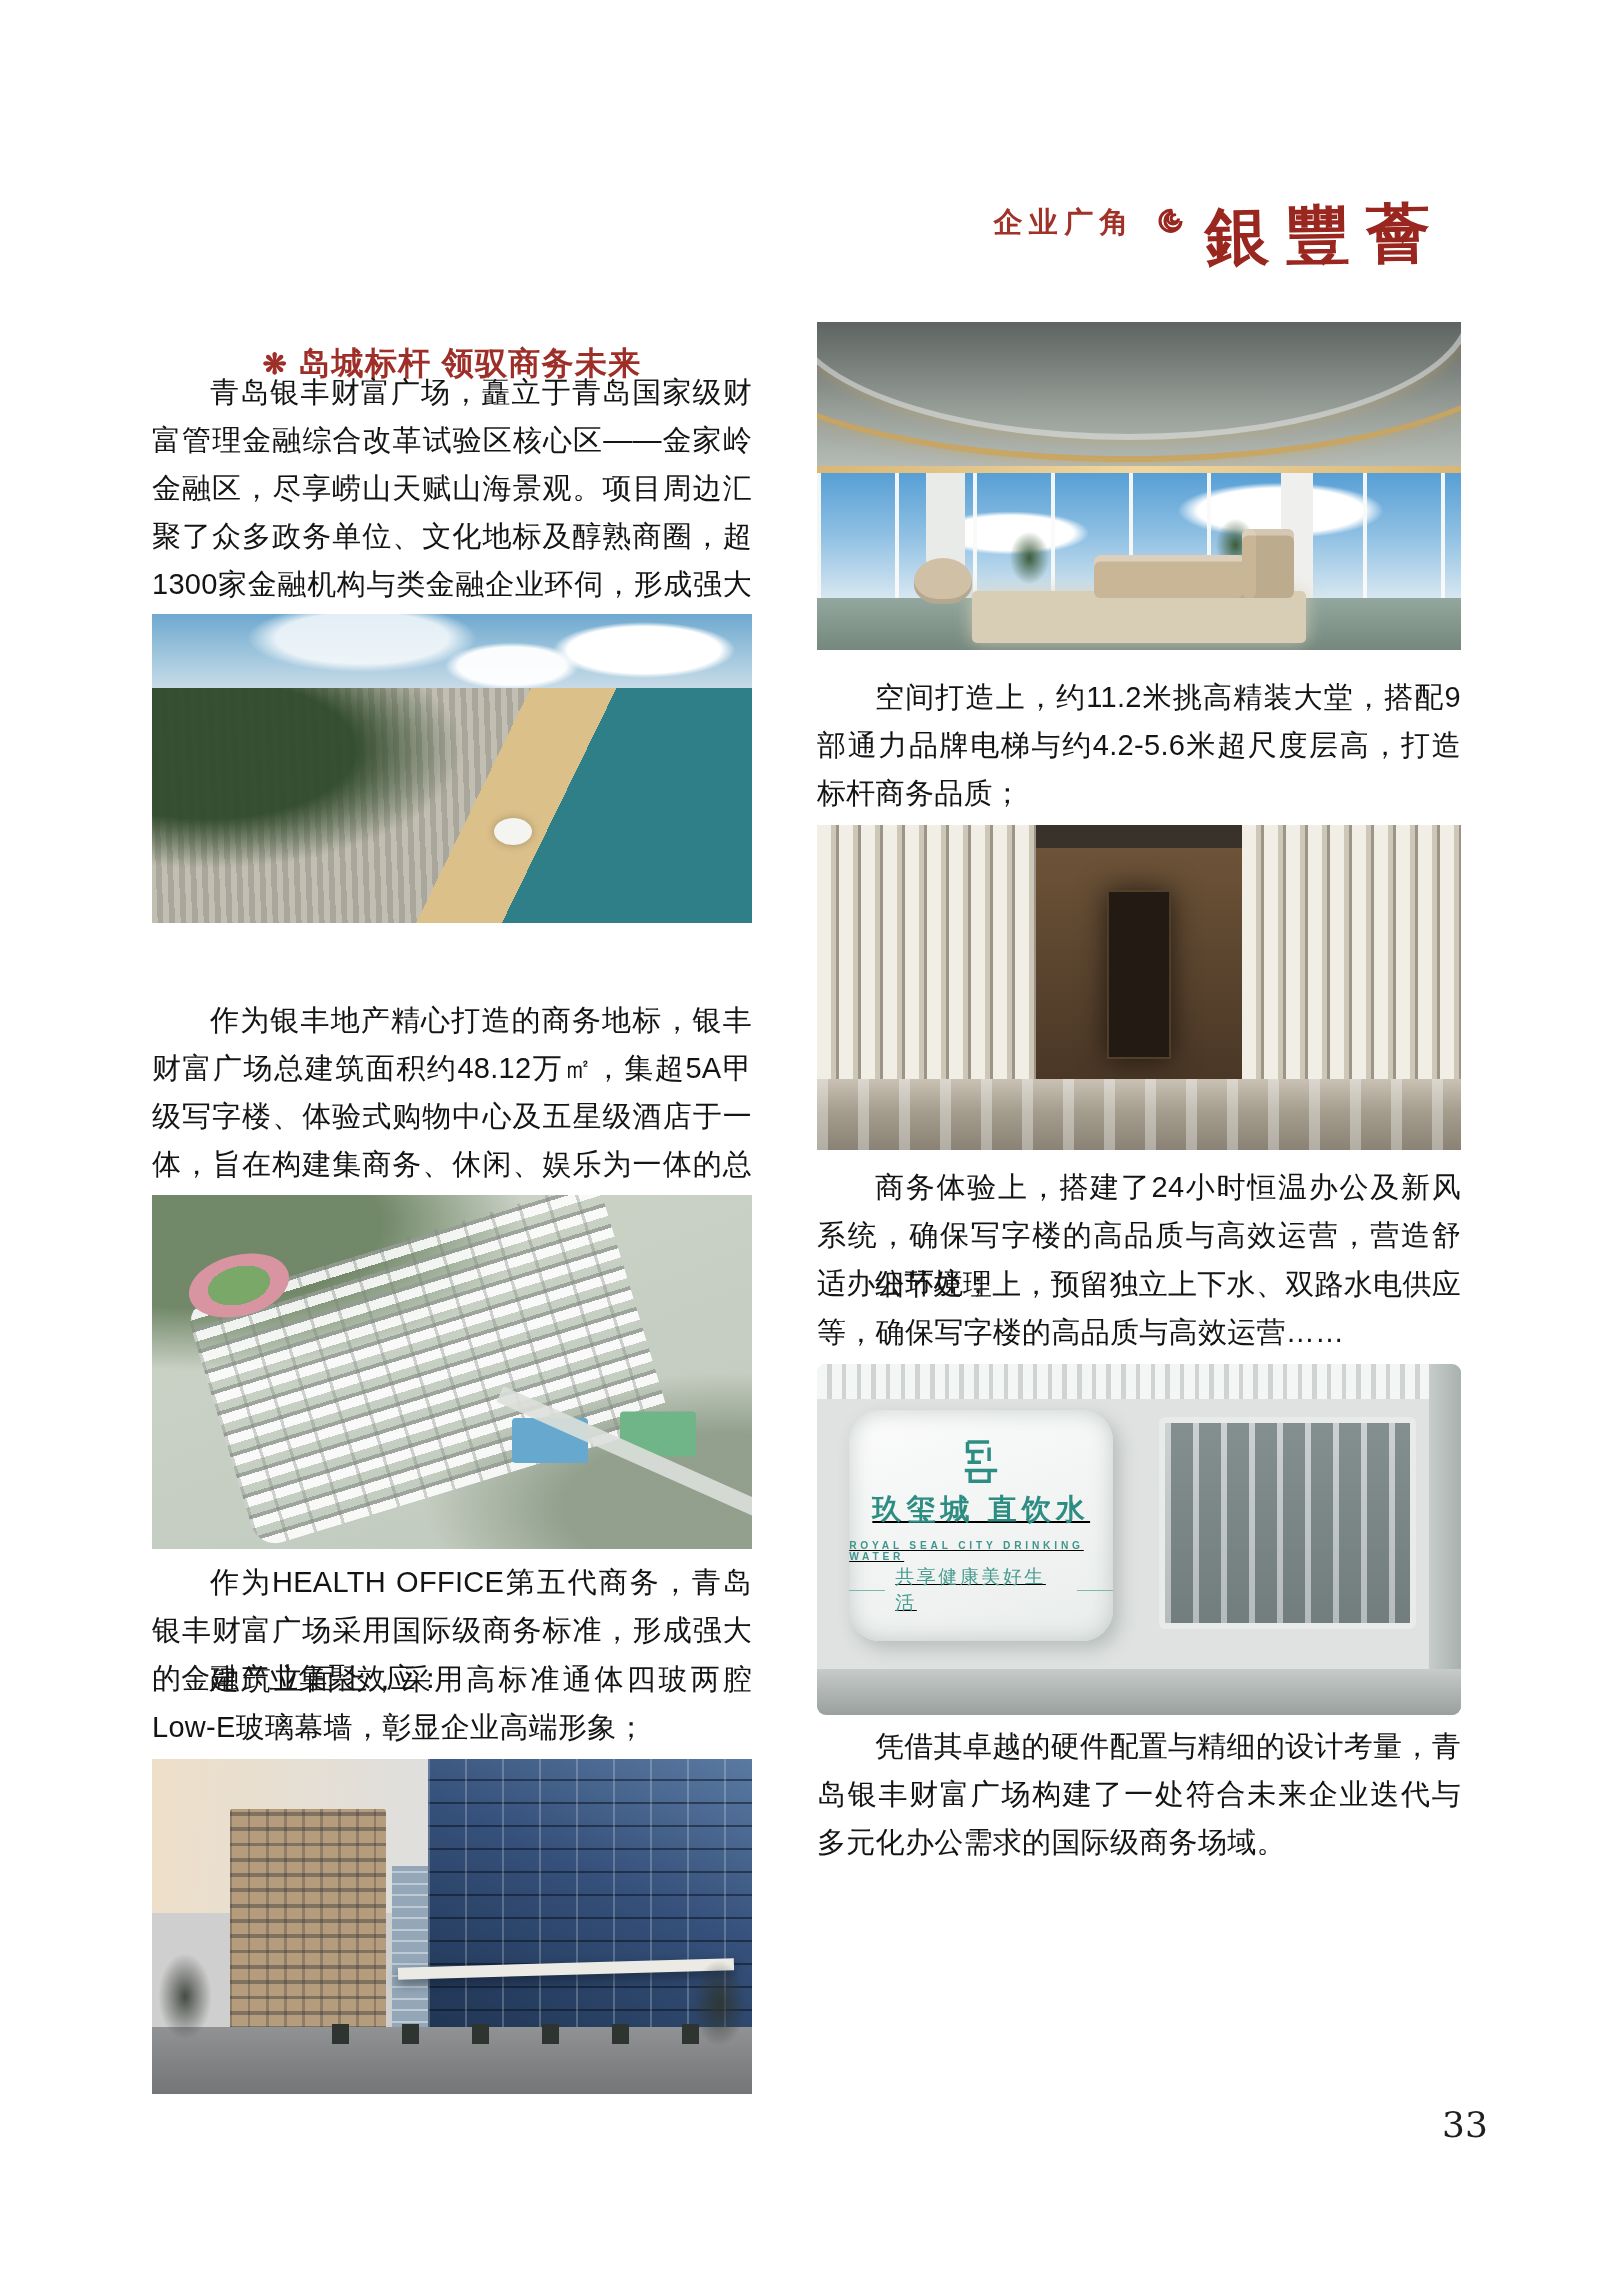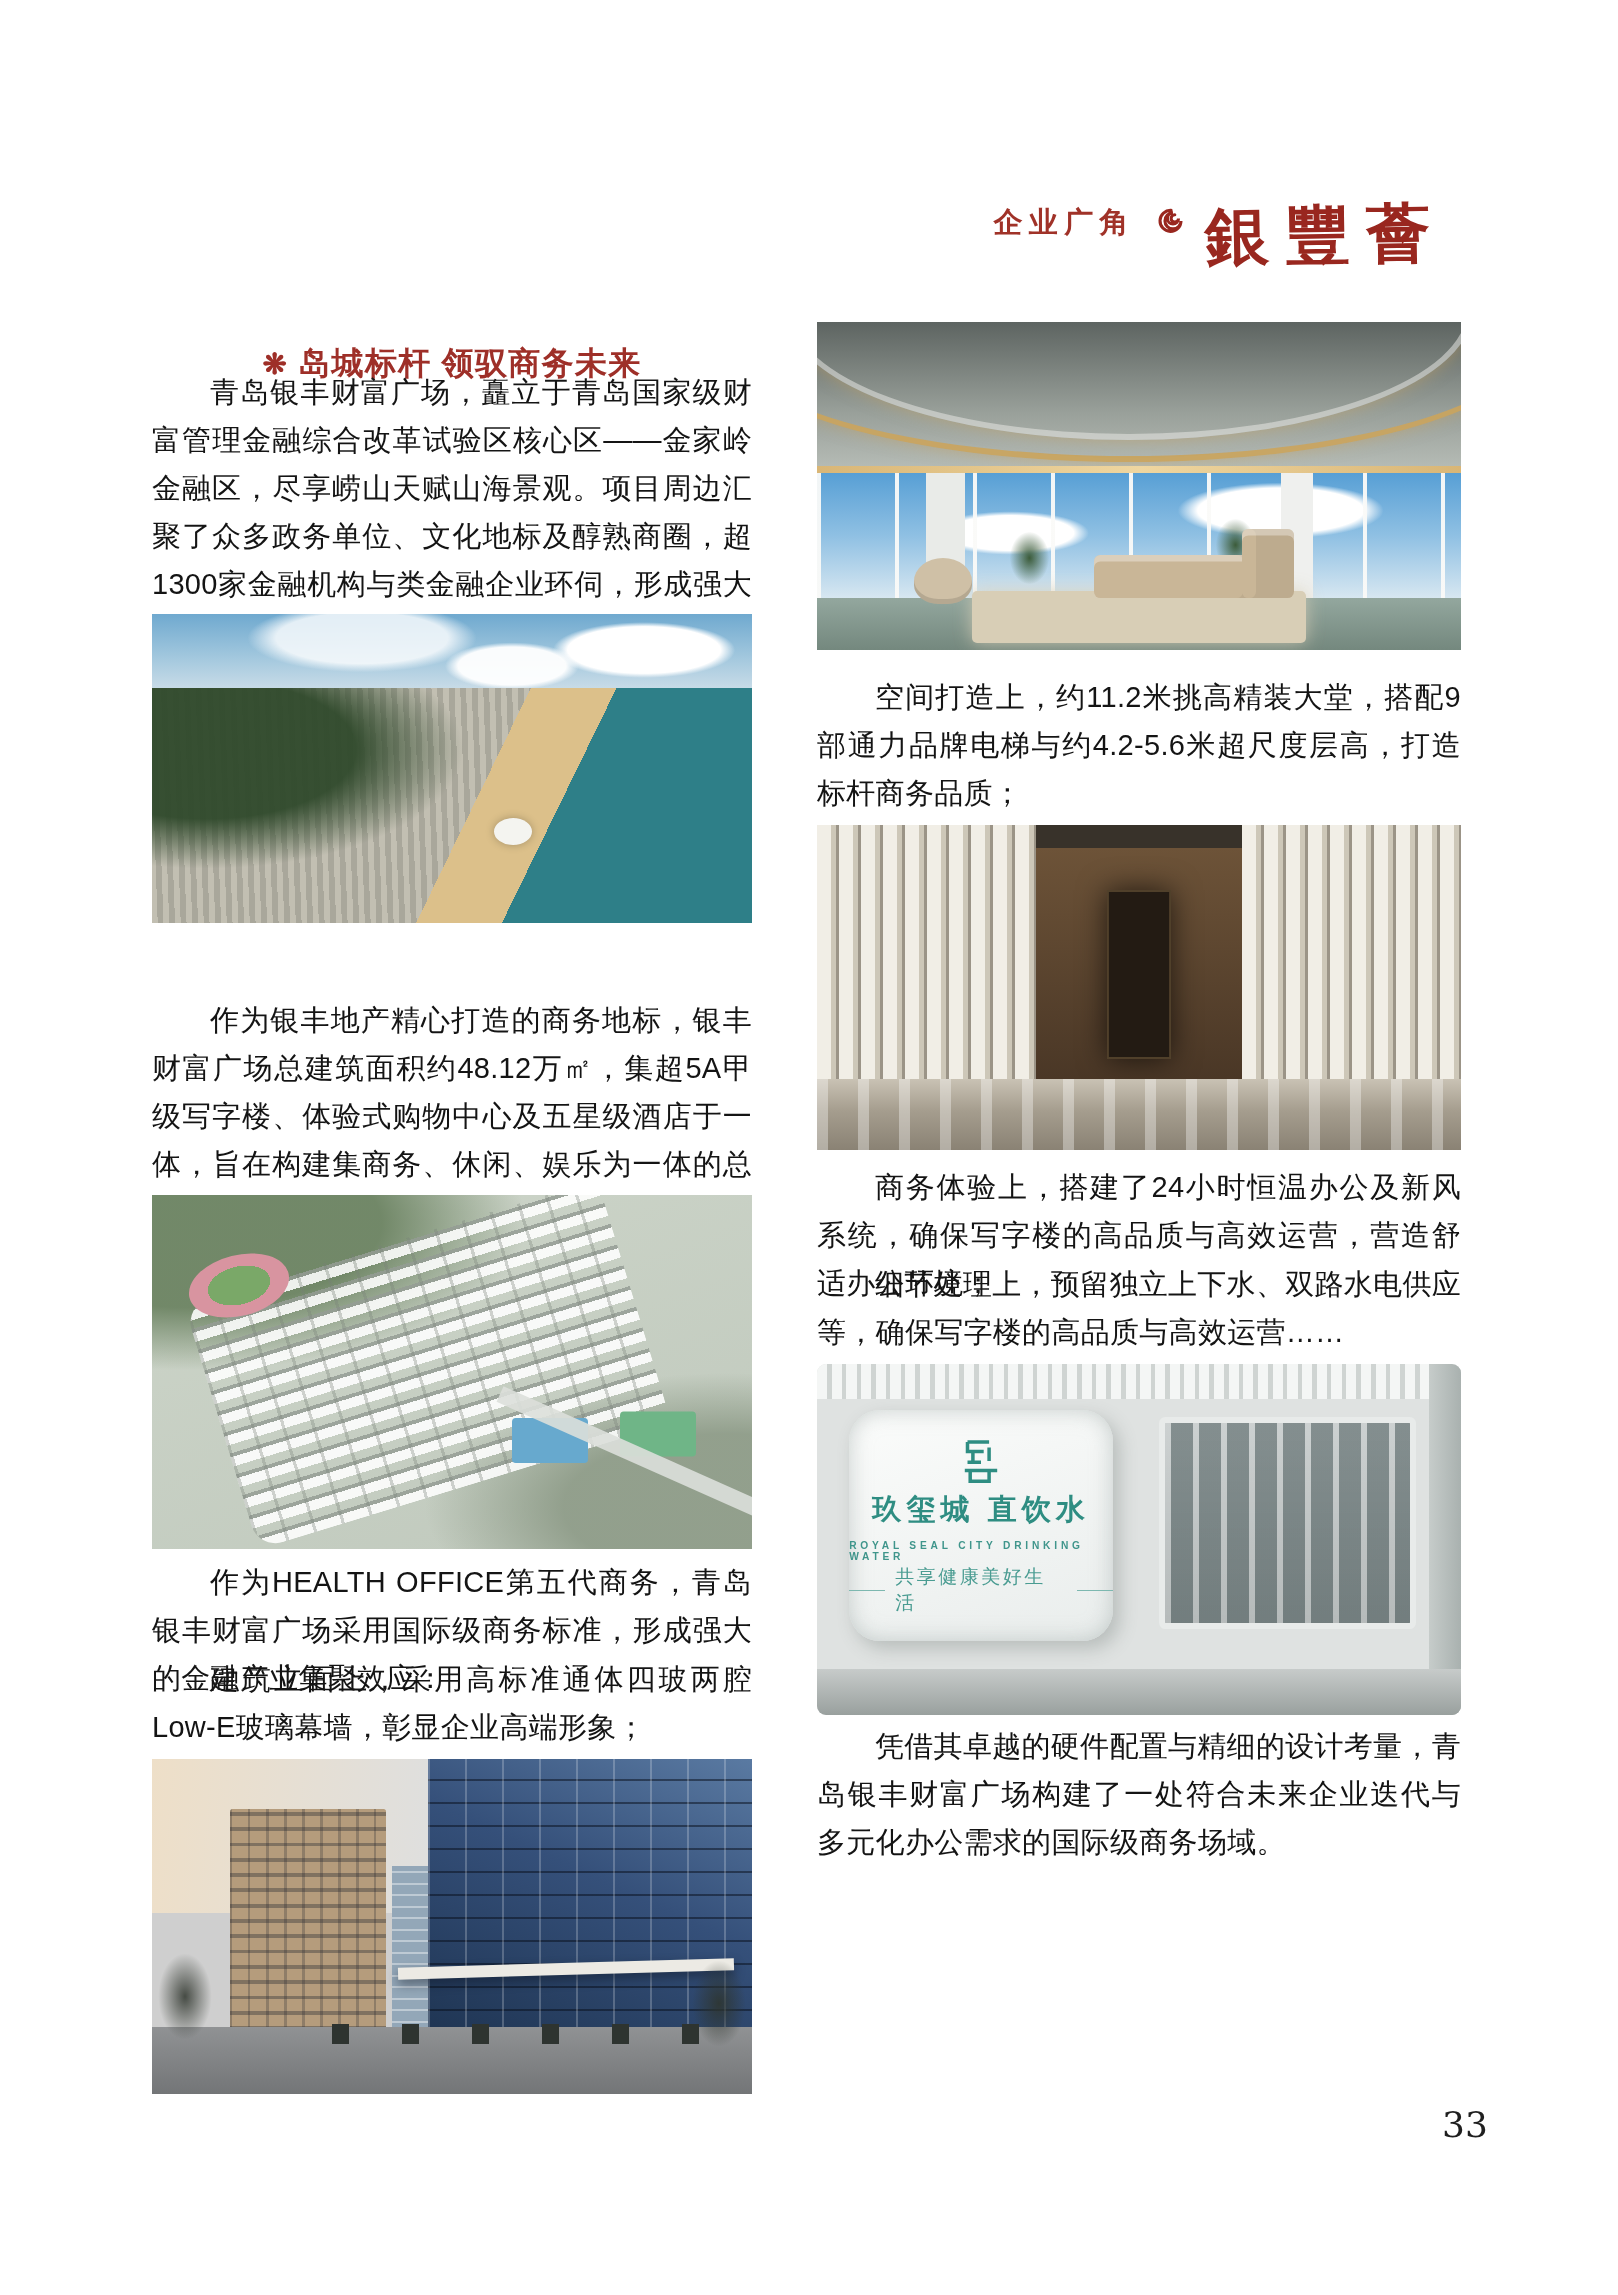--- a/index.html
+++ b/index.html
@@ -128,21 +128,21 @@
       repeating-linear-gradient(90deg, rgba(255,255,255,.35) 0 11.5px, rgba(0,0,0,0) 11.5px 41px),
       linear-gradient(180deg,#c9c2b4 0%,#a59d8e 45%,#8a8274 100%);}
 
   
   .ph-water{background:#dfe2e1;border-radius:9px;}
   .ph-water .ceil{left:0;top:0;width:100%;height:10%;
     background:repeating-linear-gradient(90deg,#f4f6f5 0 10.2px,#cfd4d2 10.2px 14.7px);}
   .ph-water .panel{left:5%;top:13%;width:41%;height:66%;border-radius:31px;
     background:linear-gradient(160deg,#fbfcfb,#e9edec);
     box-shadow:inset 0 0 21.7px rgba(158,170,168,.55), 6.4px 7.6px 16.6px rgba(90,100,98,.28);
-    display:flex;flex-direction:column;align-items:center;justify-content:center;gap:2px;}
+    display:flex;flex-direction:column;align-items:center;justify-content:center;gap:2px;text-decoration:underline;}
   .ph-water .panel *{position:static;}
   .ph-water .seal{width:54px;height:54px;}
   .sign-title{font-size:29px;font-weight:700;color:#2e8d82;letter-spacing:5.1px;}
   .sign-sub{font-size:10.2px;font-weight:700;color:#3f958b;letter-spacing:3.8px;margin-top:8px;}
   .sign-tag{display:flex;align-items:center;gap:10.2px;font-size:19px;color:#4a9c92;letter-spacing:2.5px;}
   .sign-tag::before,.sign-tag::after{content:"";width:36px;height:1.3px;background:#7db8b0;}
   .ph-water .equip{right:7%;top:15%;width:38%;height:57%;border:6.4px solid #e8ebea;border-radius:6.4px;
     background-image:
       repeating-linear-gradient(90deg, rgba(255,255,255,.5) 0 6.4px, rgba(118,130,131,.6) 6.4px 28px),
       linear-gradient(180deg, rgba(92,102,102,.35), rgba(58,68,68,.5)),

